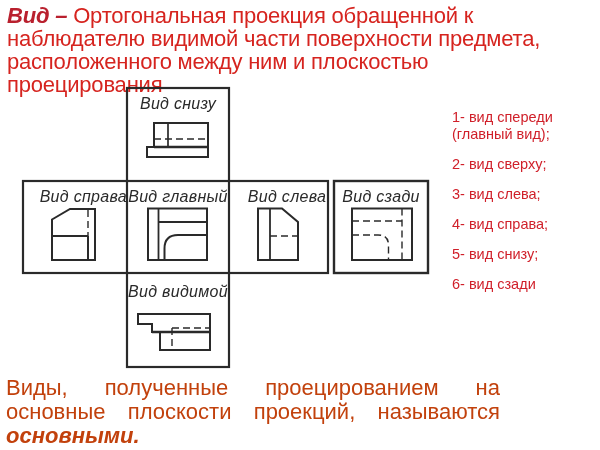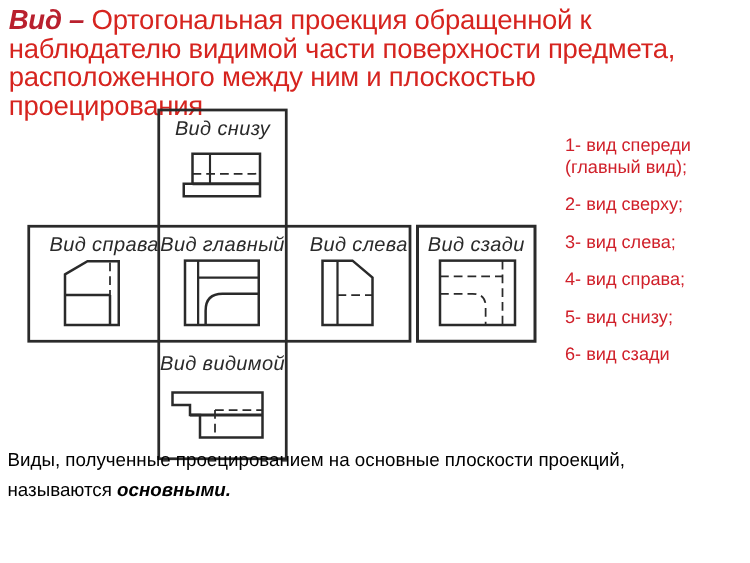--- a/index.html
+++ b/index.html
@@ -40,23 +40,23 @@
   .lbl-top{left:127px;top:283px;width:102px;}
   
   .legend{
     position:absolute;left:452px;top:109px;width:150px;
     font-size:14.5px;line-height:17px;
     color:#d0202a;
   }
   .legend-item{margin:0 0 13px 0;}
   
   .footer-text{
-    position:absolute;left:6px;top:357px;width:494px;margin:0;
-    font-size:15px;line-height:24px;
-    color:#000000;
+    position:absolute;left:6px;top:376px;width:494px;margin:0;
+    font-size:22px;line-height:24px;
+    color:#c2410c;
     text-align:justify;
   }
   .footer-text .emph{font-weight:bold;font-style:italic;}
 </style>
 </head>
 <body>
 
 <div class="slide">
 
   <p class="definition"><b class="term">Вид –</b> <span>Ортогональная проекция обращенной к наблюдателю видимой части поверхности предмета, расположенного между ним и плоскостью проецирования</span></p>

